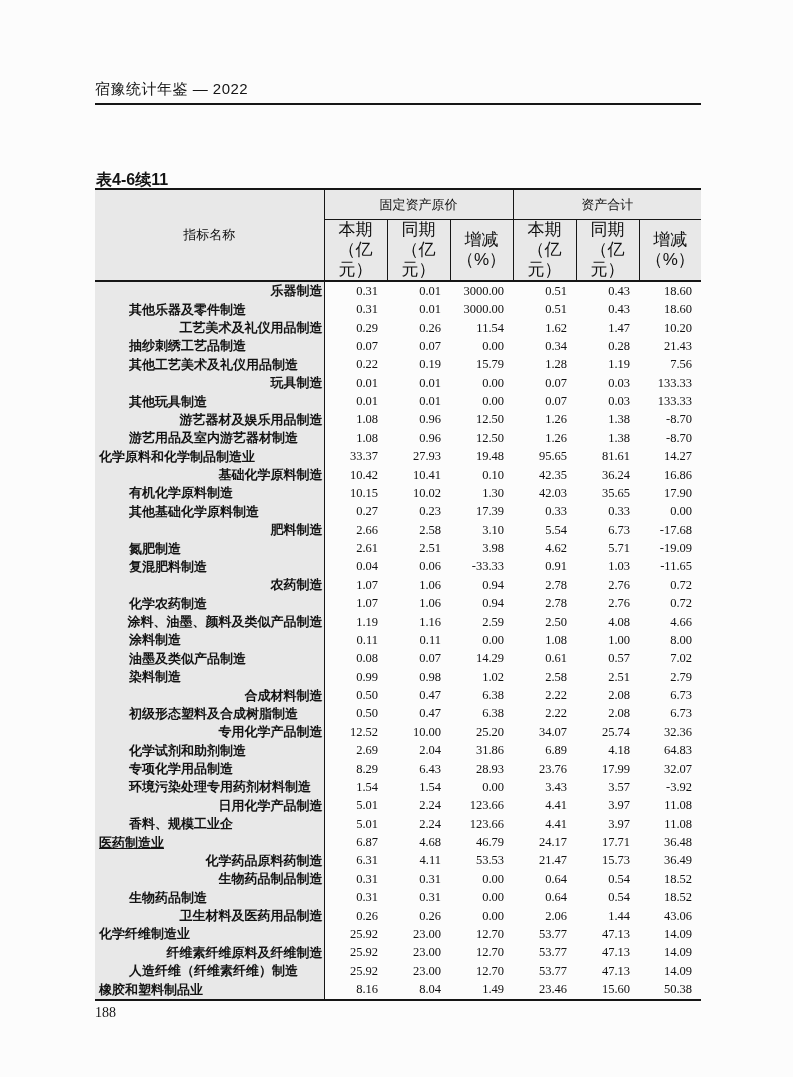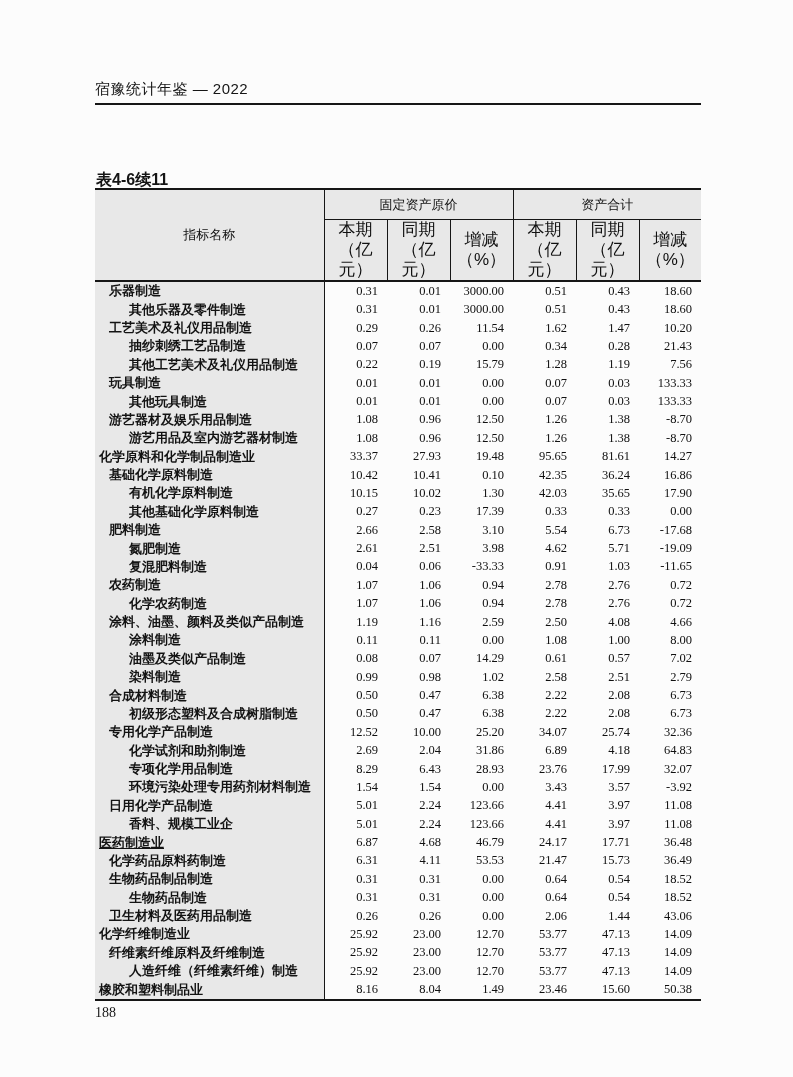--- a/index.html
+++ b/index.html
@@ -62,21 +62,21 @@
     padding-top:0;padding-bottom:0;
     vertical-align:middle;
   }
   td.label{
     background:#e8e8e8;
     border-right:1px solid #161616;
     font-size:13px;font-weight:bold;color:#131313;
     white-space:nowrap;overflow:hidden;
   }
   td.label.ind0{padding-left:4px;}
-  td.label.ind1{padding-left:14px;}
+  td.label.ind1{padding-left:26px;text-align:right;}
   td.label.ind2{padding-left:34px;}
   td.label.u{text-decoration:underline;}
   td.num{
     font-family:"Liberation Serif", serif;
     font-size:12.5px;color:#101010;
     text-align:right;padding-right:9px;
     white-space:nowrap;
   }
   .pageno{
     position:absolute;left:95px;top:1005px;

